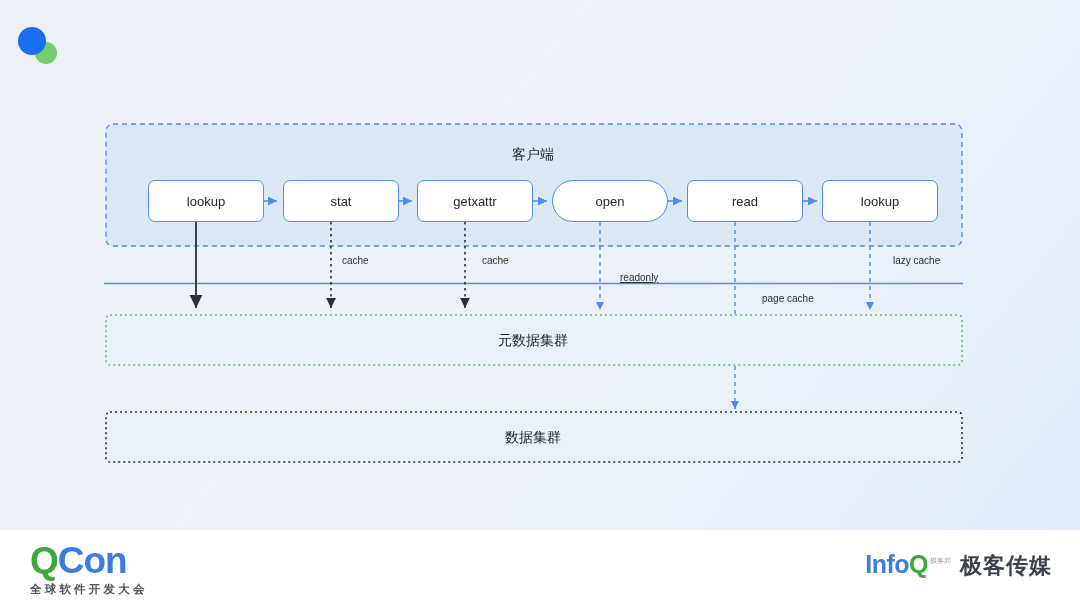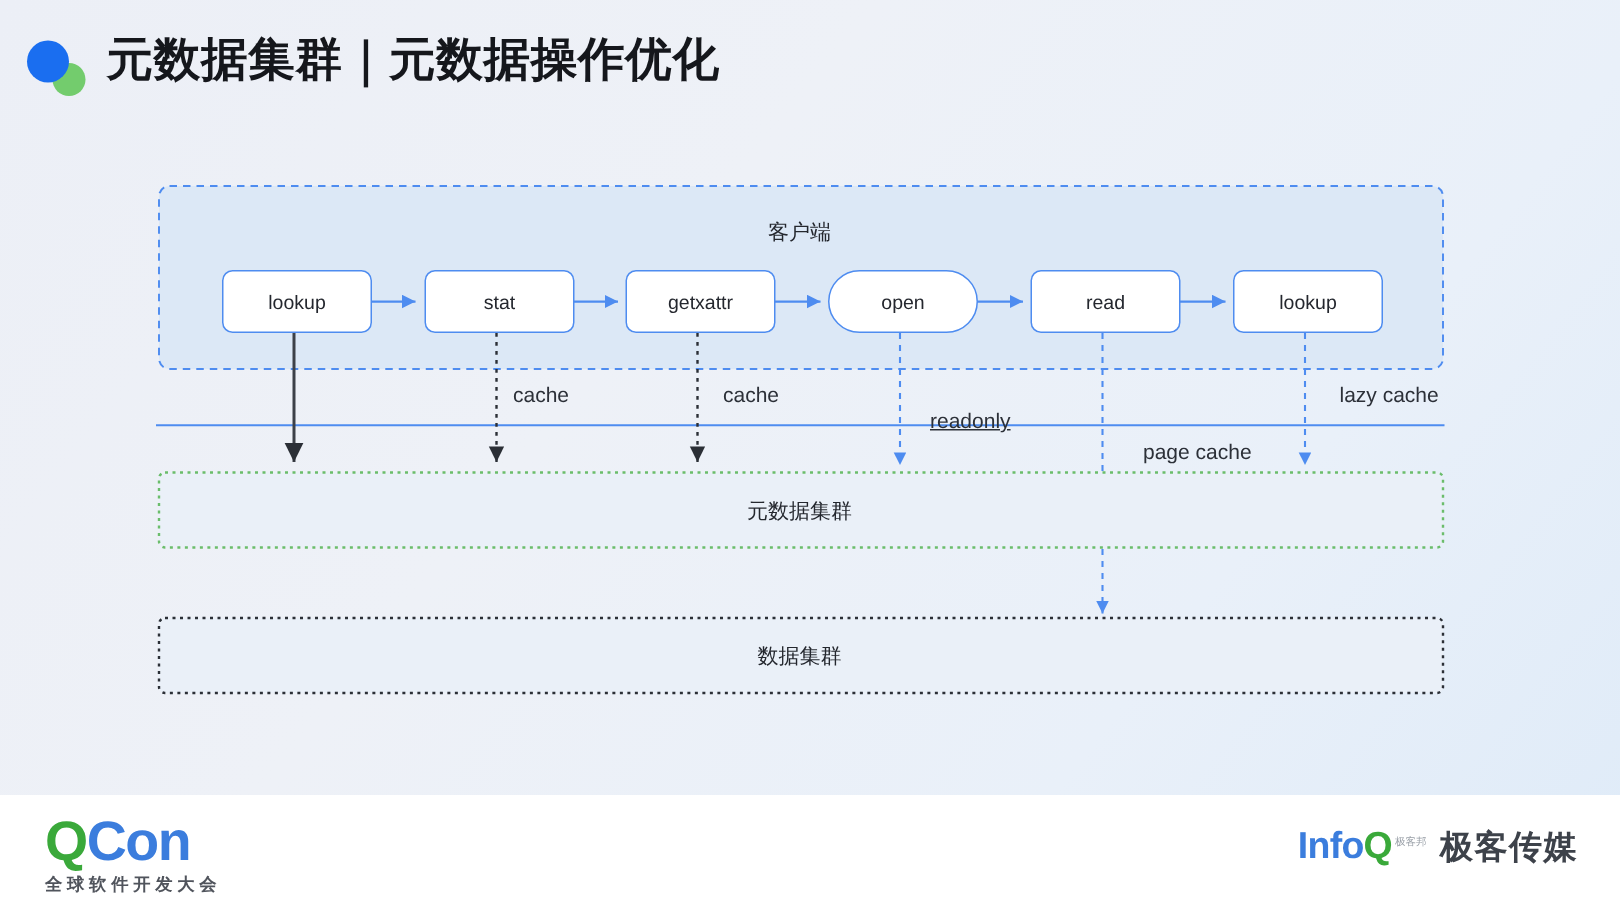--- a/index.html
+++ b/index.html
@@ -65,21 +65,21 @@
     height: 530px;
   }
   #diagram svg {
     position: absolute;
     left: 0; top: 0;
   }
 
   
   .op-box {
     position: absolute;
-    width: 100px;
+    width: 116px;
     height: 42px;
     background: #ffffff;
     border: 1.4px solid #4e8cf0;
     border-radius: 7px;
     box-sizing: border-box;
     display: flex;
     align-items: center;
     justify-content: center;
     font-size: 13px;
     color: #24272e;
@@ -88,21 +88,21 @@
   .zone-label {
     position: absolute;
     font-size: 14px;
     color: #24272e;
     white-space: nowrap;
     transform: translateX(-50%);
   }
 
   .edge-label {
     position: absolute;
-    font-size: 14px;
+    font-size: 10px;
     color: #2c3038;
     white-space: nowrap;
   }
 
   
   #footer {
     position: absolute;
     left: 0; top: 530px;
     width: 1080px;
     height: 70px;
@@ -166,21 +166,20 @@
 </head>
 <body>
 
 <div id="slide">
 
   <div id="header">
     <div id="logo-mark">
       <div class="dot-green"></div>
       <div class="dot-blue"></div>
     </div>
-    <div id="slide-title">元数据集群｜元数据操作优化</div>
   </div>
 
   <div id="diagram">
 
     <svg width="1080" height="530">
       <defs>
         <marker id="ah-blue" markerWidth="8" markerHeight="8" refX="6" refY="3" orient="auto">
           <path d="M0,0 L6,3 L0,6 Z" fill="#4e8cf0"></path>
         </marker>
         <marker id="ah-dark" markerWidth="9" markerHeight="9" refX="6.5" refY="3.2" orient="auto">

